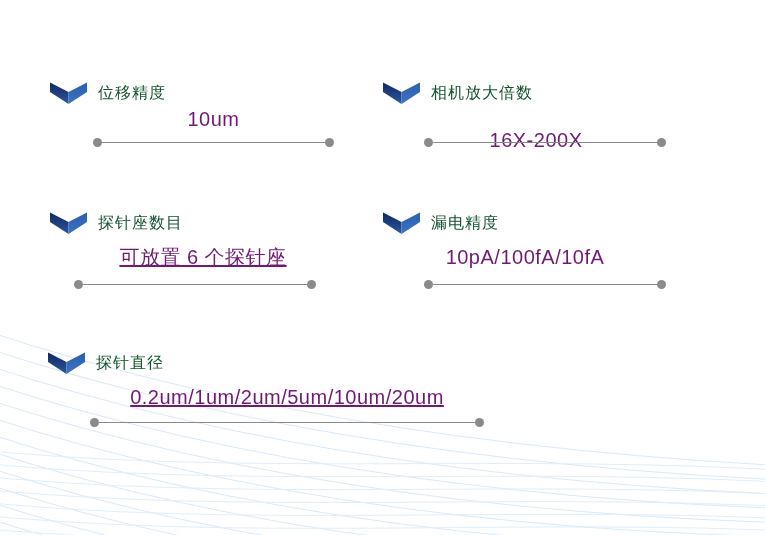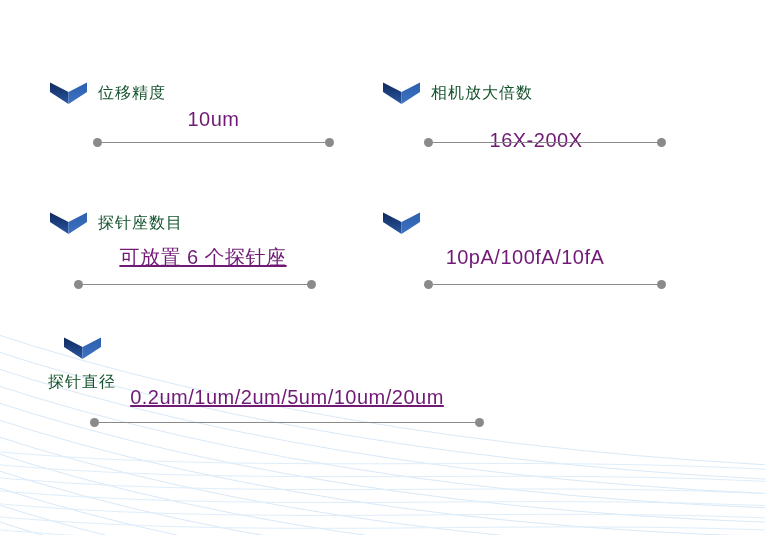--- a/index.html
+++ b/index.html
@@ -121,31 +121,32 @@
   </div>
 
   <div>
     <div class="hdr" style="left:383px; top:211px;">
       <span class="chev">
         <svg width="37" height="22" viewBox="0 0 37 22">
           <polygon points="0,0.5 18.5,10 18.5,22 0,10" fill="url(#gl)"></polygon>
           <polygon points="18.5,10 37,0.5 37,10 18.5,22" fill="url(#gr)"></polygon>
         </svg>
       </span>
+      <span class="spec-label">漏电精度</span>
     </div>
     <div class="spec-value" style="left:404px; top:245px; width:242px;">10pA/100fA/10fA</div>
     <div class="rule" style="left:424px; top:280px; width:242px;">
       <i class="dot"></i>
       <i class="bar"></i>
       <i class="dot"></i>
     </div>
   </div>
 
   <div>
-    <div class="hdr" style="left:48px; top:337px;flex-direction:column;">
+    <div class="hdr" style="left:48px; top:351px;">
       <span class="chev">
         <svg width="37" height="22" viewBox="0 0 37 22">
           <polygon points="0,0.5 18.5,10 18.5,22 0,10" fill="url(#gl)"></polygon>
           <polygon points="18.5,10 37,0.5 37,10 18.5,22" fill="url(#gr)"></polygon>
         </svg>
       </span>
       <span class="spec-label">探针直径</span>
     </div>
     <div class="spec-value" style="left:90px; top:385px; width:394px;text-decoration:underline;">0.2um/1um/2um/5um/10um/20um</div>
     <div class="rule" style="left:90px; top:418px; width:394px;">

